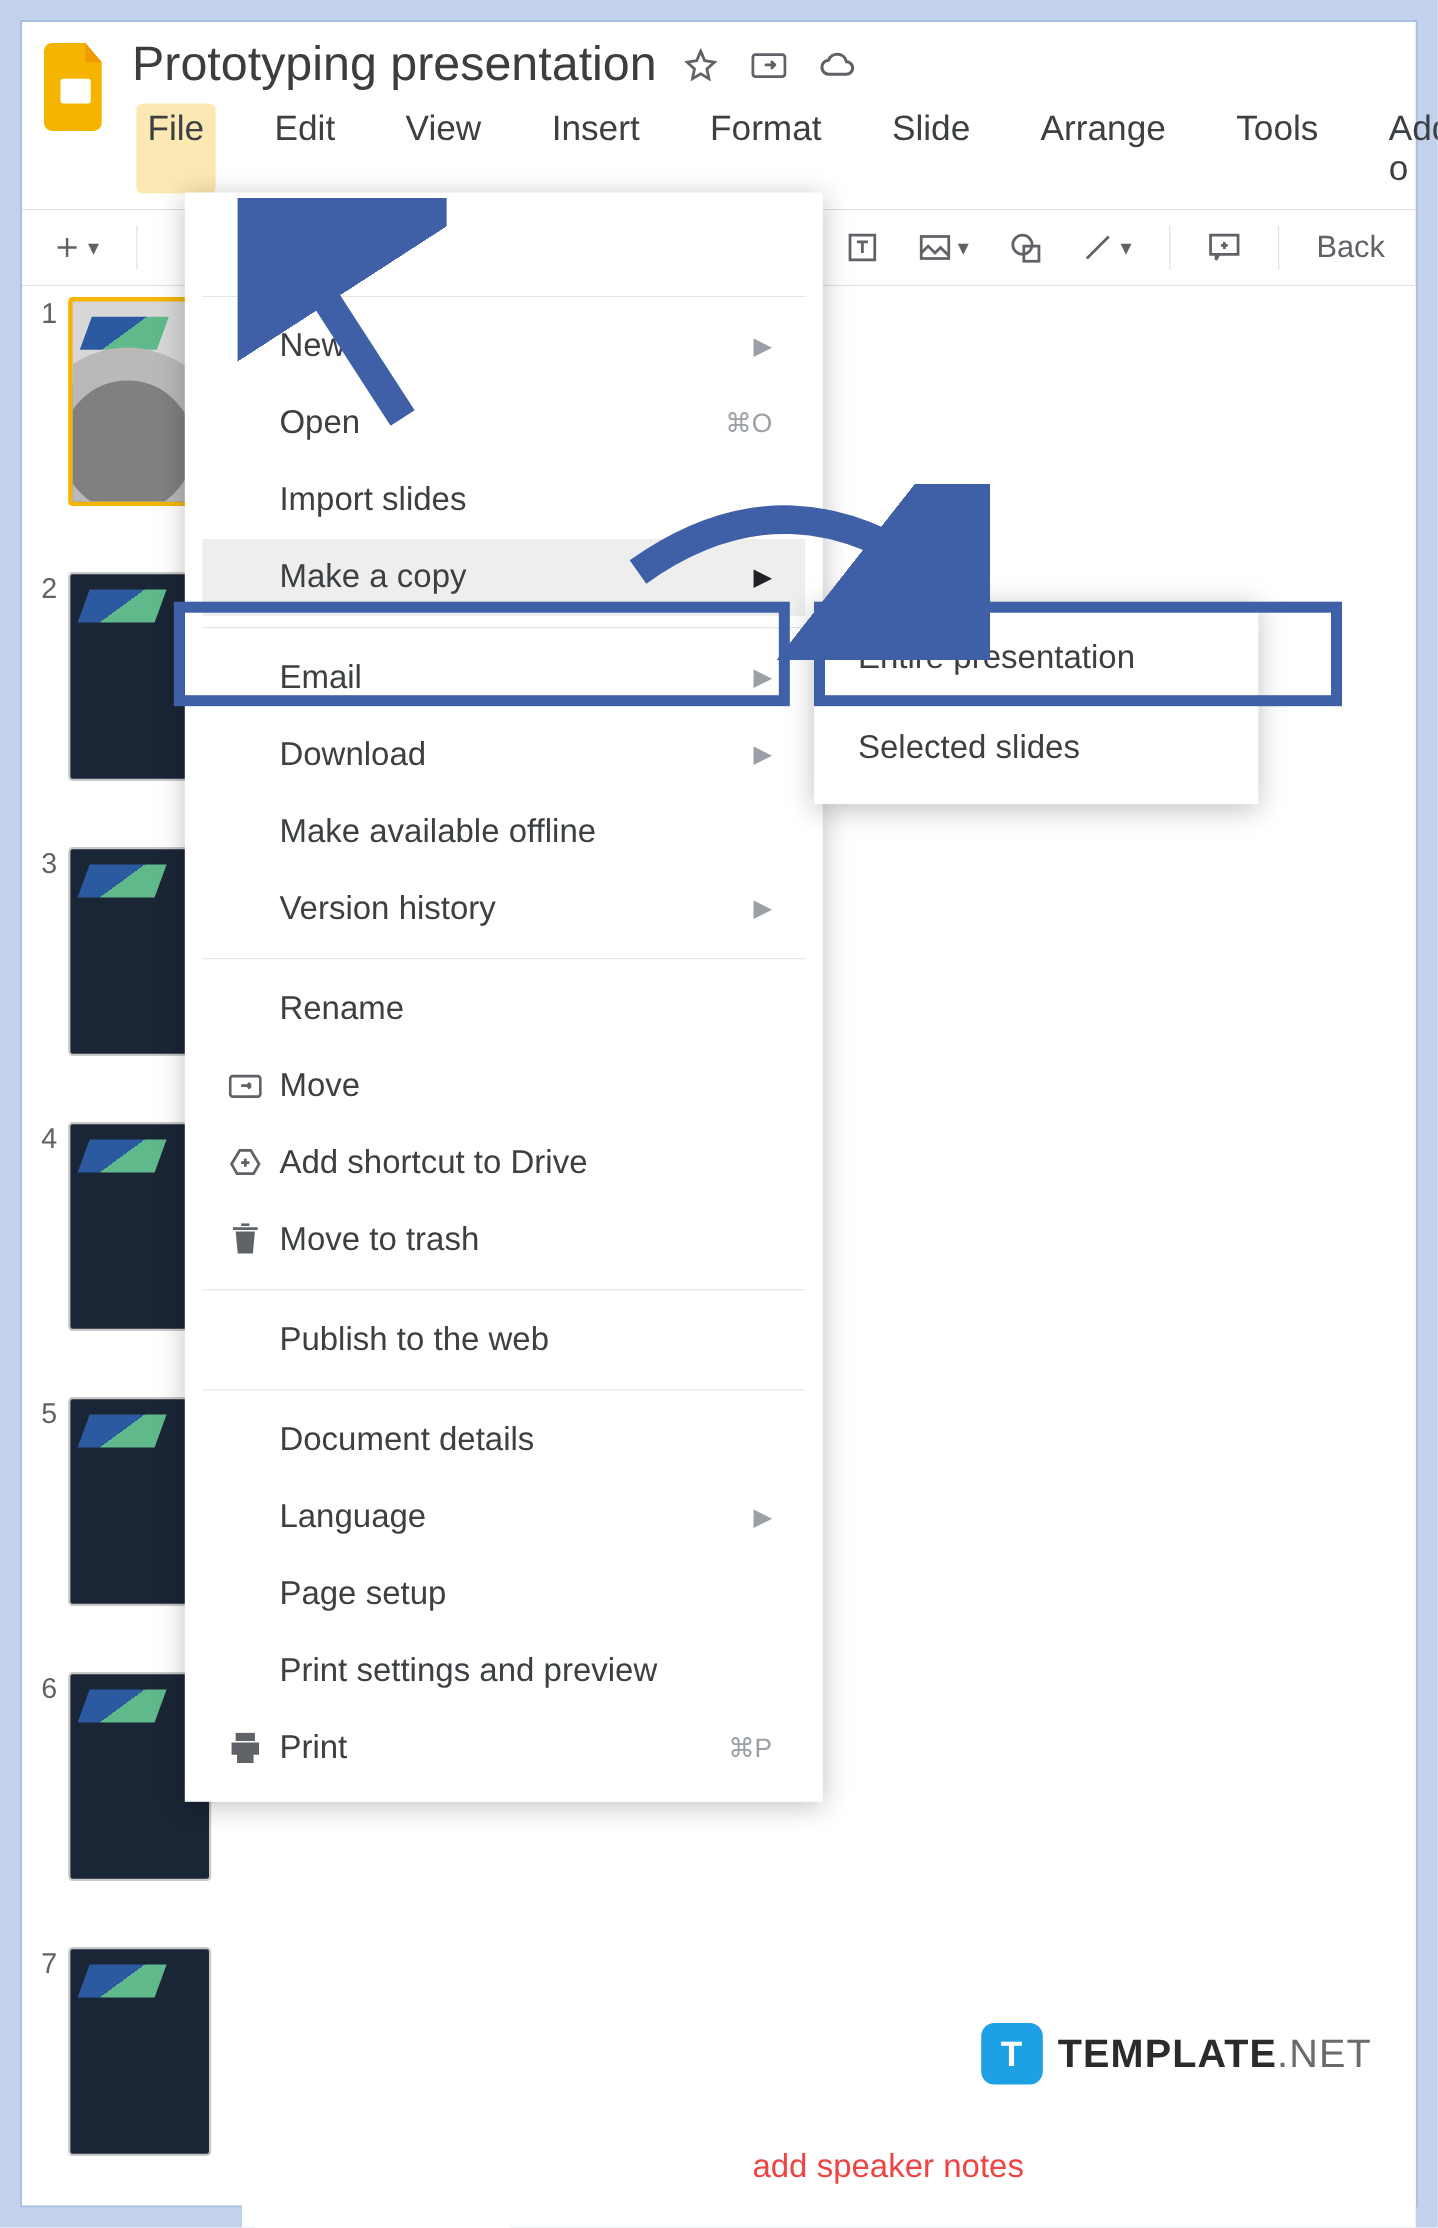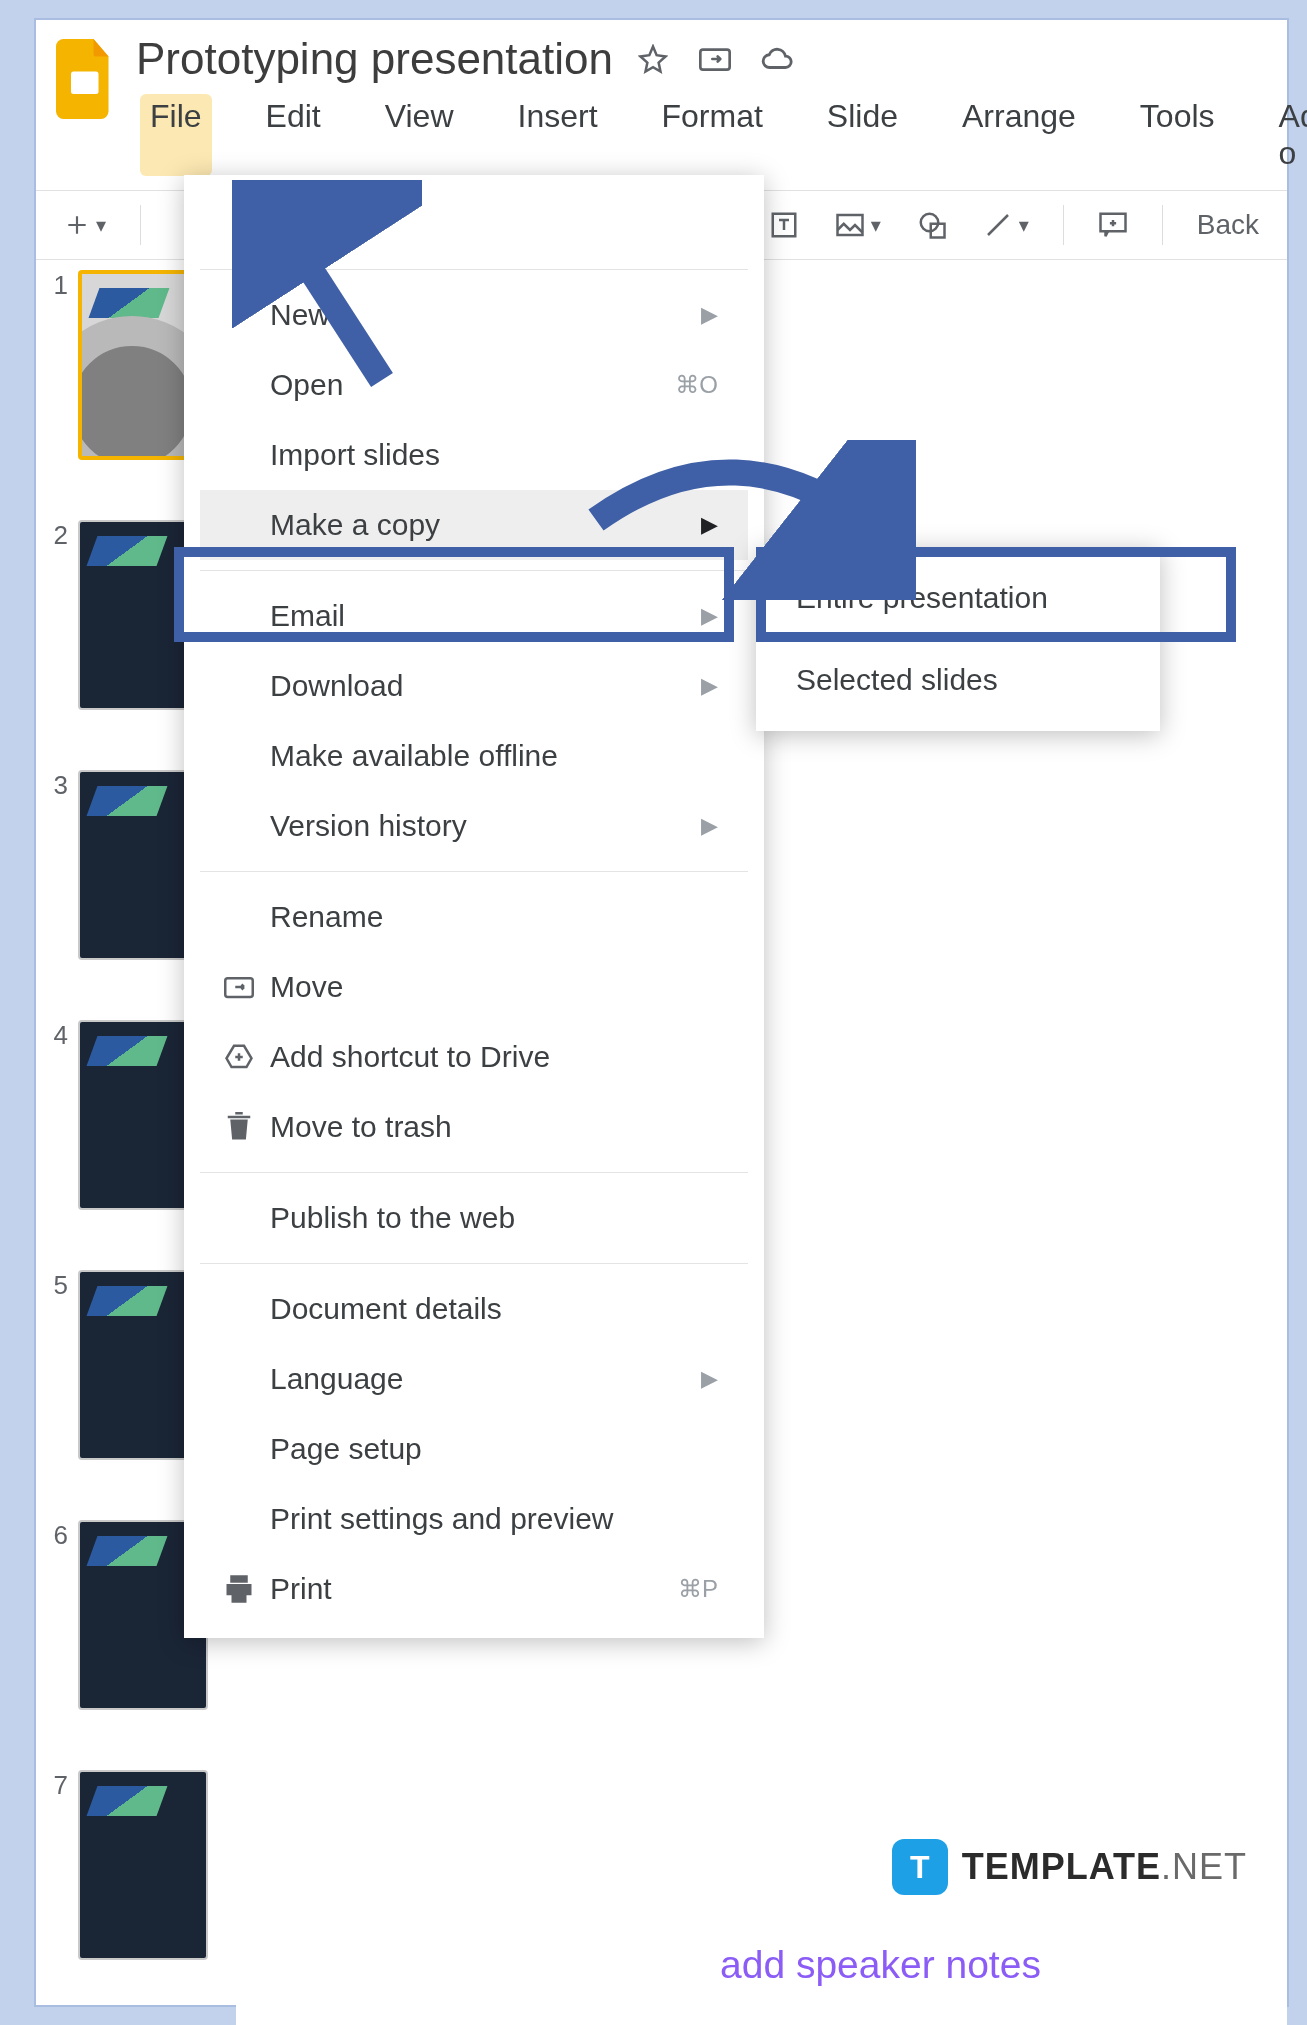--- a/index.html
+++ b/index.html
@@ -9,21 +9,20 @@
     width: 1307px;
     height: 2025px;
     position: relative;
     overflow: hidden;
   }
   .outer-frame {
     position: absolute;
     inset: 18px;
     background: #fff;
     border: 2px solid #a9bde0;
-    margin-left: 16px;
   }
 
   
   .header {
     display: flex;
     align-items: flex-start;
     padding: 14px 18px 0 18px;
     gap: 18px;
   }
   .logo {
@@ -166,22 +165,22 @@
   .arrow2 {
     position:absolute;
     left:540px; top:420px;
     z-index:25;
     pointer-events:none;
   }
 
   
   .notes-peek {
     position:absolute;
-    left:684px; bottom:18px;
-    font-size:39px; color:#8b5cf6;
+    left:664px; bottom:18px;
+    font-size:30px; color:#ef4444;
   }
 
   
   .watermark {
     position:absolute;
     right:40px; bottom:110px;
     display:flex; align-items:center; gap:14px;
     z-index:30;
   }
   .wm-badge {

